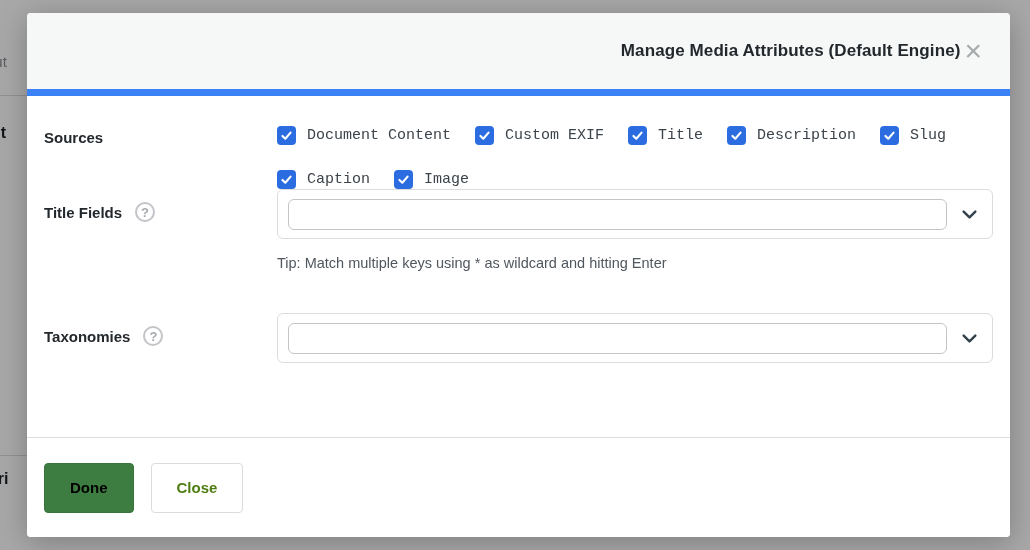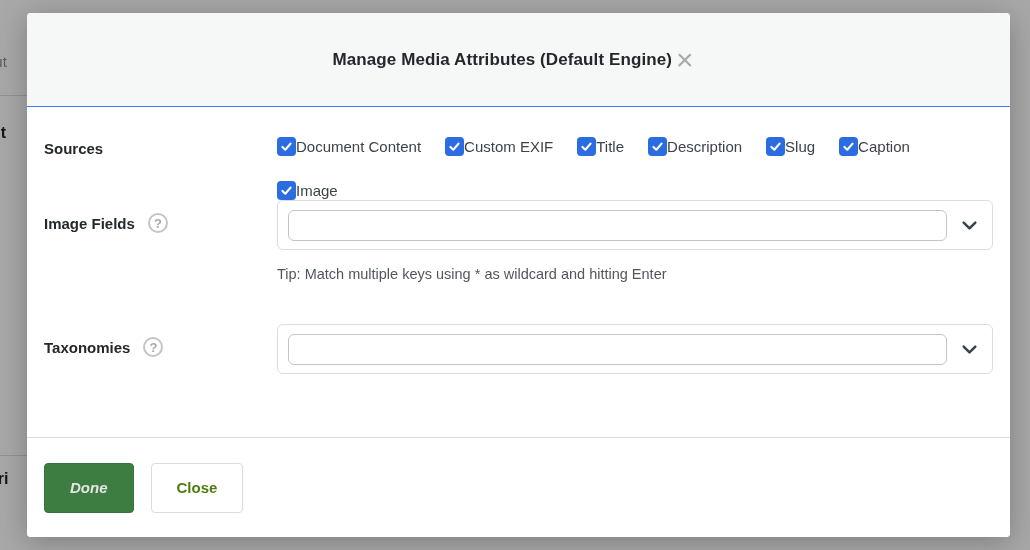--- a/index.html
+++ b/index.html
@@ -34,27 +34,27 @@
   
   .modal {
     position: absolute;
     left: 27px; top: 13px;
     width: 983px; height: 524px;
     background: #fff;
     border-radius: 4px;
     box-shadow: 0 5px 30px rgba(0,0,0,0.25);
   }
   .modal-header {
-    height: 94px;
+    height: 83px;
     background: #f6f7f7;
-    border-bottom: 1px solid #3b82f6;
+    border-bottom: 7px solid #3b82f6;
     border-radius: 4px 4px 0 0;
     display: flex;
     align-items: center;
-    justify-content: center;
+    justify-content: flex-end;
     padding: 0 24px 0 17px;
   }
   .modal-title {
     font-size: 17px;
     font-weight: bold;
     color: #23282d;
     letter-spacing: 0.1px;
   }
   .modal-close {
     background: none; border: none; cursor: pointer;
@@ -101,21 +101,23 @@
   .checkbox-group {
     display: flex;
     flex-wrap: wrap;
     column-gap: 24px;
     row-gap: 25px;
     max-width: 716px;
   }
   .cb-item {
     display: inline-flex;
     align-items: center;
+    gap: 11px;
     cursor: pointer;
+    font-family: Liberation Mono, monospace;
   }
   .cb-box {
     width: 19px; height: 19px;
     border-radius: 4px;
     display: inline-flex;
     align-items: center;
     justify-content: center;
     flex: none;
   }
   .cb-box svg { display: block; }
@@ -180,22 +182,21 @@
     padding: 0 25px;
     border-radius: 4px;
     font-size: 15px;
     font-weight: bold;
     font-family: "Liberation Sans", sans-serif;
     cursor: pointer;
   }
   .btn-done {
     background: #3d7d41;
     border: 1px solid #38743c;
-    color: #e5e5e5;
-    font-style: italic;
+    color: #000000;
   }
   .btn-close {
     background: #fff;
     border: 1px solid #dcdcde;
     color: #4d7c0f;
   }
 </style>
 </head>
 <body>
 
@@ -286,21 +287,21 @@
                   <path d="M3 8.5 L6.5 12 L13 4.5" stroke="#ffffff" stroke-width="2.6" fill="none" stroke-linecap="round" stroke-linejoin="round"></path>
                 </svg>
               </span>
               <span class="cb-label">Image</span>
             </label>
           </div>
       </div>
 
       <div class="field-row row-custom-fields">
         <div class="field-label">
-          <span>Image Fields</span>
+          <span>Title Fields</span>
           <span class="help-icon">?</span>
         </div>
         <div>
           <div class="combo">
             <input class="combo-input" type="text" value="" style="">
             <span class="combo-chevron">
               <svg width="17" height="17" viewBox="0 0 16 16" aria-hidden="true">
                 <path d="M2.5 5.3 L8 10.8 L13.5 5.3" stroke="#33424d" stroke-width="2.3" fill="none" stroke-linecap="round" stroke-linejoin="round"></path>
               </svg>
             </span>

